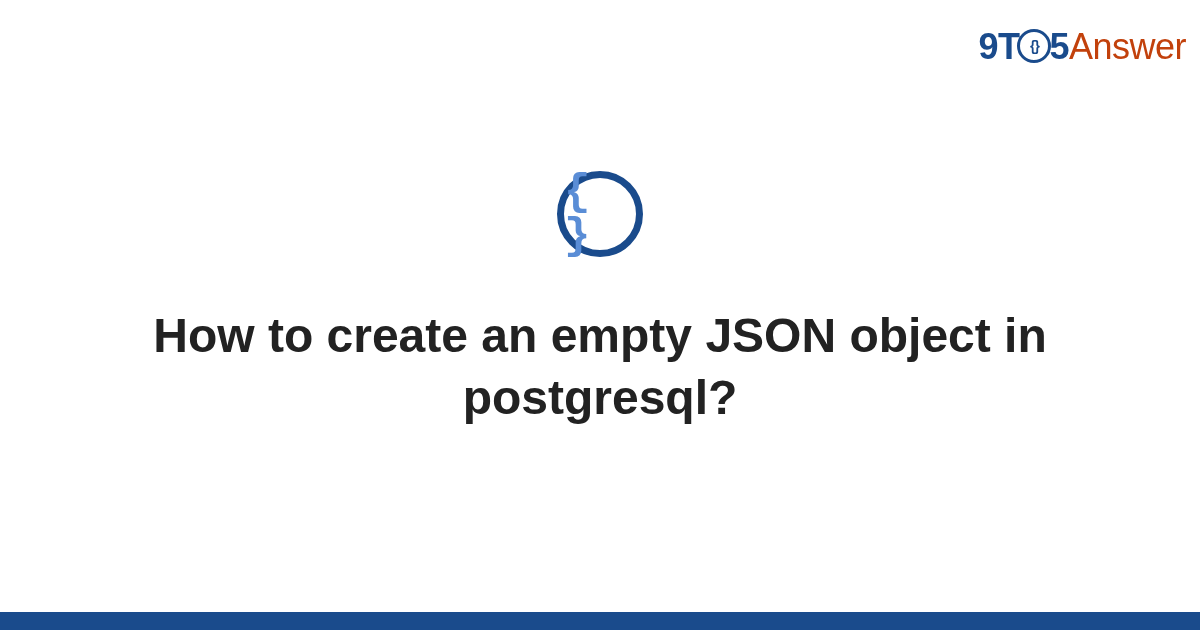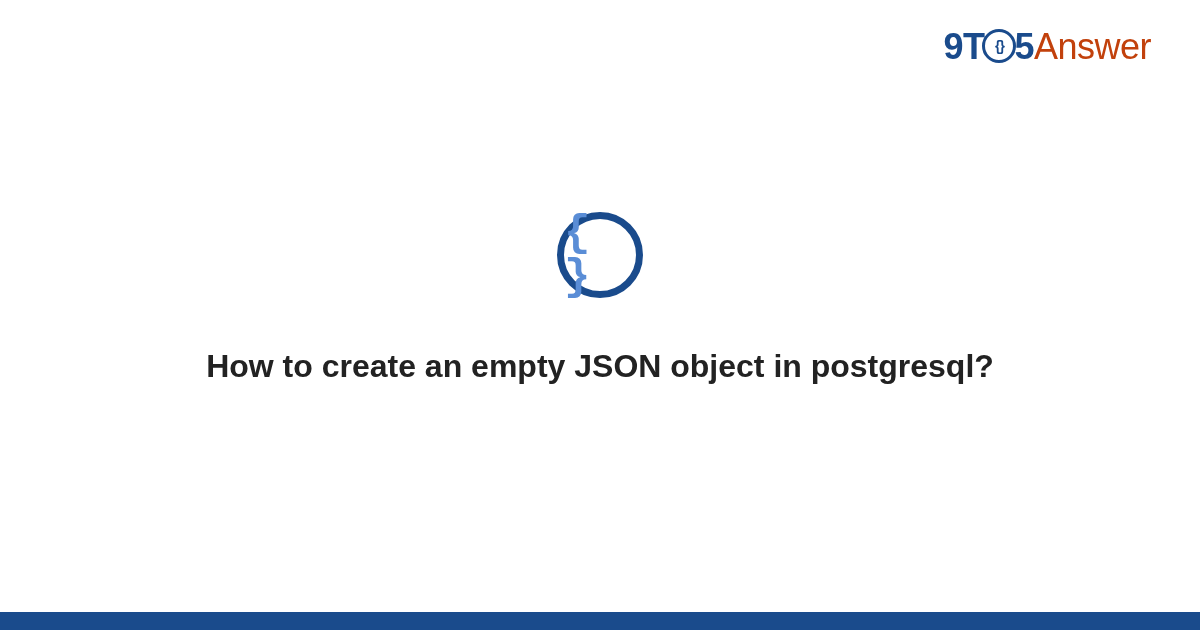--- a/index.html
+++ b/index.html
@@ -11,21 +11,21 @@
       width: 1200px;
       height: 630px;
       background: #ffffff;
       font-family: Arial, Helvetica, sans-serif;
       position: relative;
       overflow: hidden;
     }
     .logo {
       position: absolute;
       top: 26px;
-      right: 49px;
+      right: 14px;
       font-size: 36px;
       font-weight: bold;
       letter-spacing: -0.5px;
     }
     .logo-9t {
       color: #1a4b8c;
     }
     .logo-circle {
       display: inline-flex;
       align-items: center;
@@ -76,21 +76,21 @@
     }
     .icon-braces {
       font-size: 44px;
       font-weight: bold;
       color: #5a8dd6;
       letter-spacing: 4px;
       font-family: 'Courier New', monospace;
       line-height: 1;
     }
     .question-title {
-      font-size: 32px;
+      font-size: 48px;
       font-weight: bold;
       color: #222222;
       text-align: center;
       line-height: 1.3;
       max-width: 900px;
     }
     .footer-bar {
       position: absolute;
       bottom: 0;
       left: 0;

